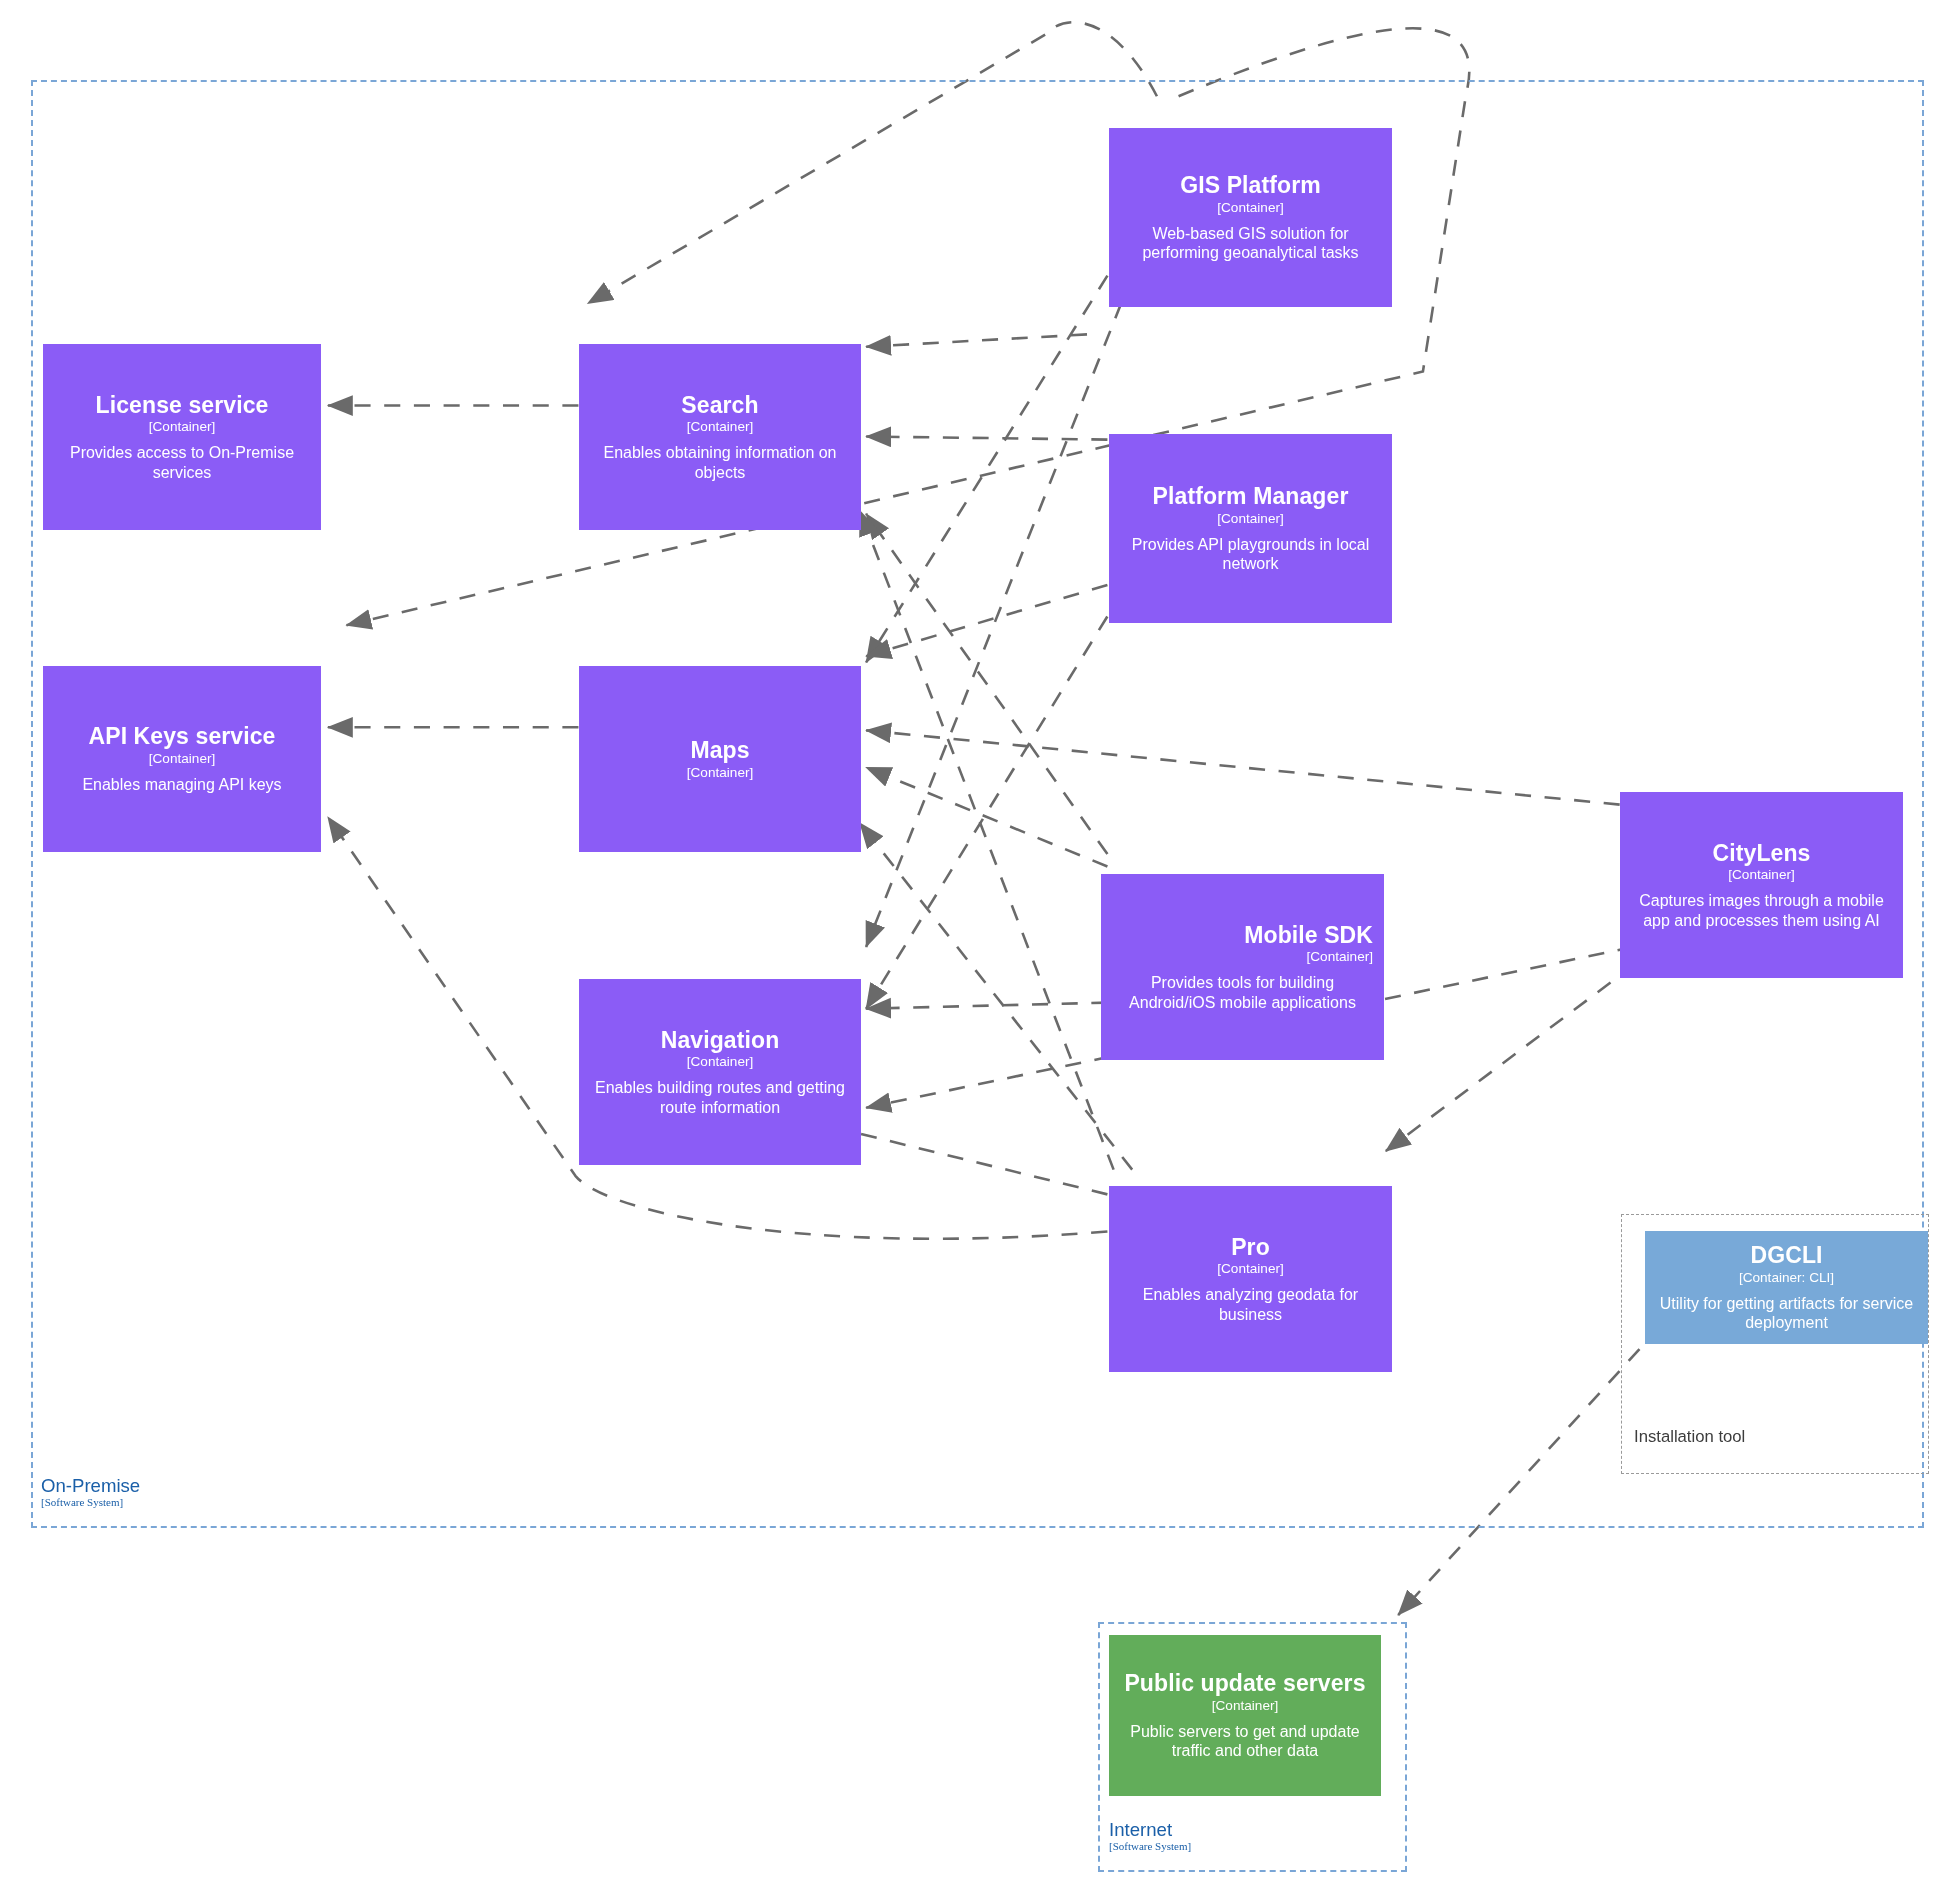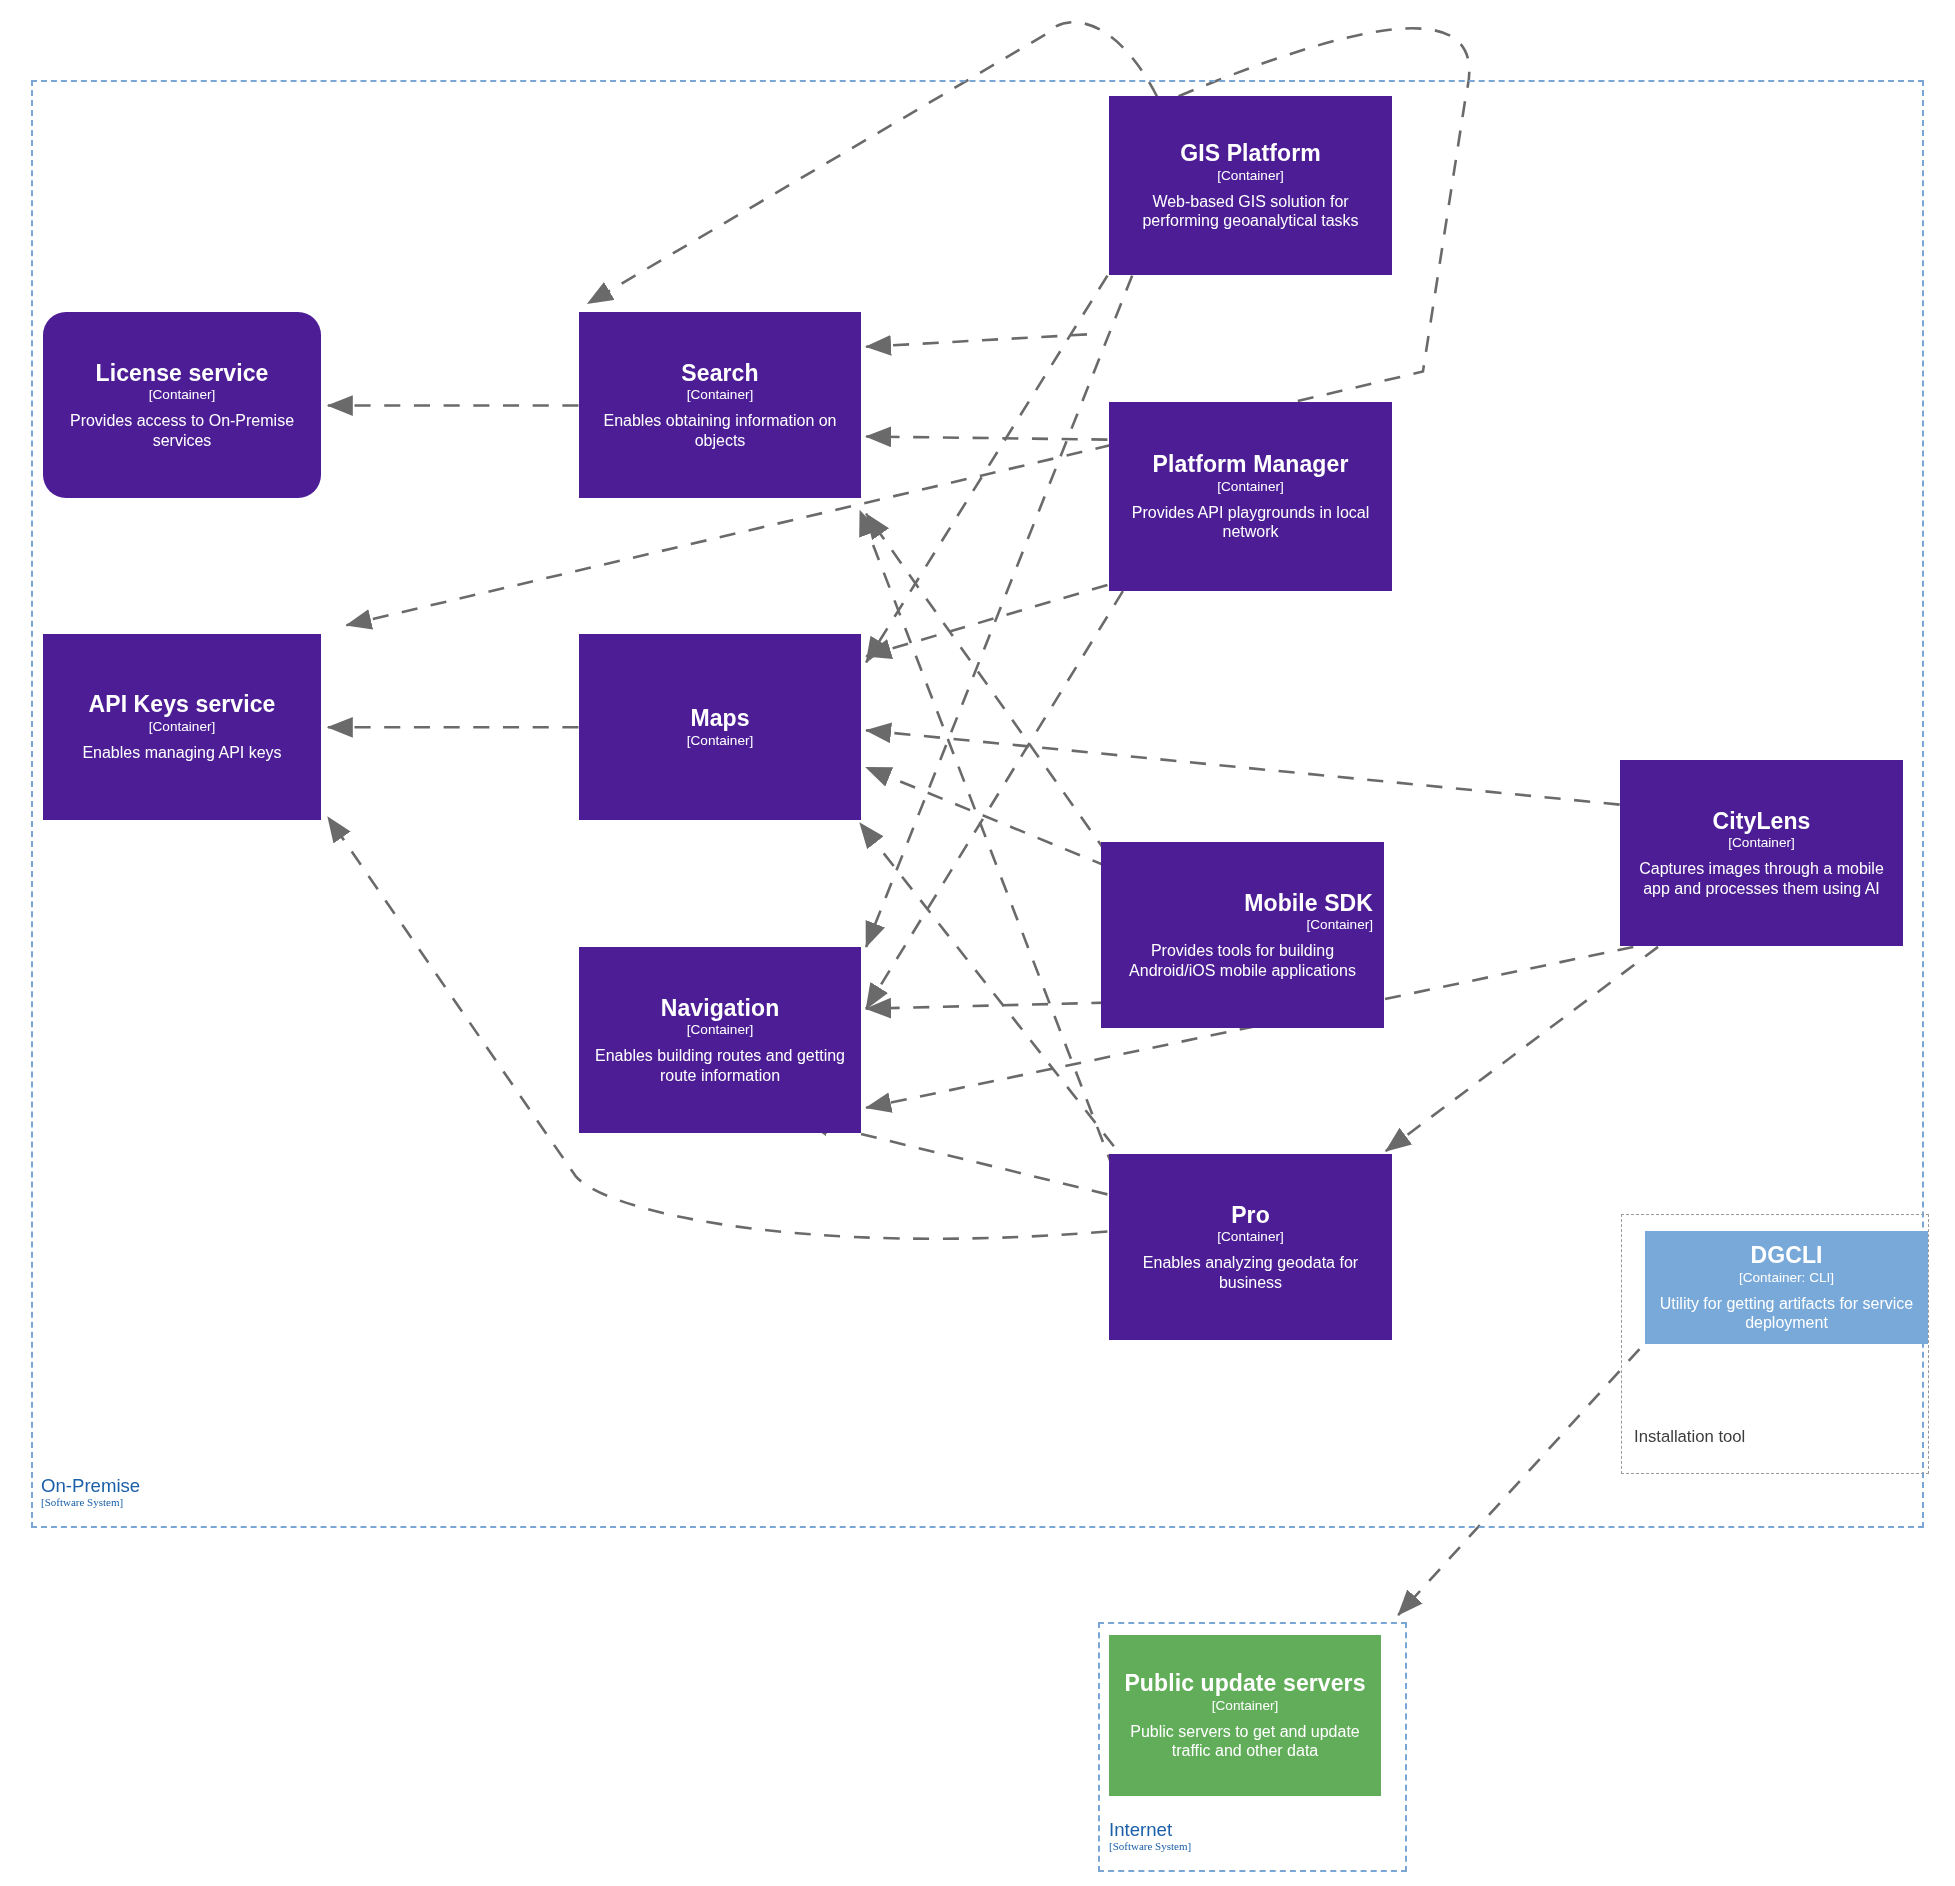--- a/index.html
+++ b/index.html
@@ -62,21 +62,21 @@
     font-weight:normal;
     margin-top:2.5px;
     line-height:1.1;
   }
   .node .n-desc{
     font-size:16px;
     font-weight:normal;
     margin-top:8px;
     line-height:1.22;
   }
-  .node.blue{background:#4c1d95;}
+  .node.blue{background:#8b5cf6;margin-top:32px;}
   .node.green{background:#62ad5a;}
   .node.lightblue{background:#78a9d8;}
 </style>
 </head>
 <body>
 
 <div id="canvas">
 
   <svg class="edges" viewBox="0 0 3160 3049" width="1955" height="1887">
     <defs>
@@ -138,21 +138,21 @@
 
   <div class="boundary" style="left:1098px;top:1622px;width:309px;height:250px;"></div>
   <div class="boundary-label" style="left:1109px;top:1819px;">
     <div class="bl-name">Internet</div>
     <div class="bl-type">[Software System]</div>
   </div>
 
   <div class="group-boundary" style="left:1621px;top:1214px;width:308px;height:260px;"></div>
   <div class="group-label" style="left:1634px;top:1427px;">Installation tool</div>
 
-  <div class="node blue" style="left:43px;top:312px;width:278px;height:186px;border-radius:23px;">
+  <div class="node blue" style="left:43px;top:312px;width:278px;height:186px;">
     <div class="n-name">License service</div>
     <div class="n-tech">[Container]</div>
     <div class="n-desc">Provides access to On-Premise services</div>
   </div>
 
   <div class="node blue" style="left:43px;top:634px;width:278px;height:186px;text-align:right;">
     <div class="n-name">API Keys service</div>
     <div class="n-tech">[Container]</div>
     <div class="n-desc">Enables managing API keys</div>
   </div>

